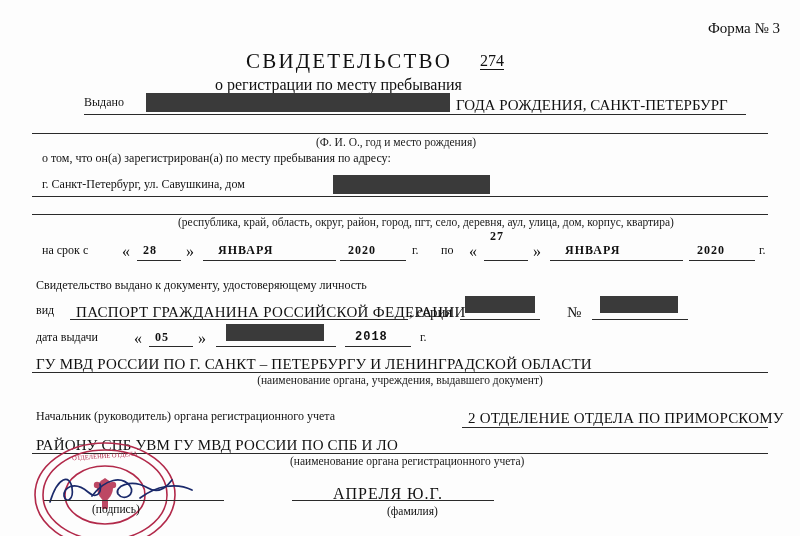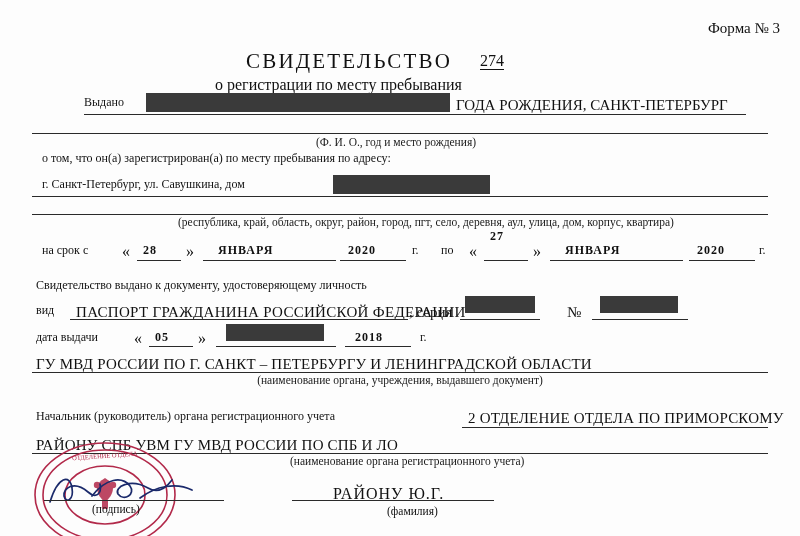--- a/index.html
+++ b/index.html
@@ -174,21 +174,21 @@
   <div class="redact" style="left:600px; top:296px; width:78px; height:17px;"></div>
   <div class="rule" style="left:592px; top:319px; width:96px;"></div>
 
   <div class="abs lbl" style="left:36px; top:330px;">дата выдачи</div>
   <div class="abs quote" style="left:134px; top:330px;">«</div>
   <div class="abs lbl" style="left:155px; top:330px; font-weight:bold; letter-spacing:1px;">05</div>
   <div class="rule" style="left:149px; top:346px; width:44px;"></div>
   <div class="abs quote" style="left:198px; top:330px;">»</div>
   <div class="redact" style="left:226px; top:324px; width:98px; height:17px;"></div>
   <div class="rule" style="left:216px; top:346px; width:120px;"></div>
-  <div class="abs lbl" style="left:355px; top:330px; font-weight:bold; letter-spacing:1px;">2018</div>
+  <div class="abs lbl" style="left:355px; top:330px; font-weight:bold; letter-spacing:1px;font-family:Liberation Mono, monospace;">2018</div>
   <div class="rule" style="left:345px; top:346px; width:66px;"></div>
   <div class="abs lbl" style="left:420px; top:330px;">г.</div>
 
   <div class="abs lbl-sm" style="left:36px; top:356px; letter-spacing:0.2px;">ГУ  МВД  РОССИИ  ПО  Г. САНКТ – ПЕТЕРБУРГУ  И  ЛЕНИНГРАДСКОЙ ОБЛАСТИ</div>
   <div class="rule" style="left:32px; top:372px; width:736px;"></div>
   <div class="caption" style="left:188px; top:374px; width:424px;">(наименование органа, учреждения, выдавшего документ)</div>
 
   <div class="abs lbl" style="left:36px; top:409px;">Начальник (руководитель) органа регистрационного учета</div>
   <div class="abs lbl-sm" style="left:468px; top:410px; letter-spacing:0.2px;">2 ОТДЕЛЕНИЕ ОТДЕЛА  ПО ПРИМОРСКОМУ</div>
   <div class="rule" style="left:462px; top:427px; width:306px;"></div>
@@ -222,17 +222,17 @@
       <g fill="none" stroke="#1b2a6b" stroke-width="1.7" stroke-linecap="round">
         <path d="M6 34 C14 8, 26 6, 28 20 C30 32, 22 36, 20 28 C19 20, 30 12, 44 24 C52 31, 58 26, 56 16"></path>
         <path d="M48 28 C62 10, 78 8, 86 18 C92 26, 80 34, 74 26 C70 19, 86 10, 104 20 C114 26, 122 20, 128 12"></path>
         <path d="M96 30 C112 18, 132 14, 148 22"></path>
       </g>
     </svg>
   </div>
   <div class="rule" style="left:44px; top:500px; width:180px;"></div>
   <div class="sig-caption">(подпись)</div>
 
-  <div class="fam-name">РАЙОНУ Ю.Г.</div>
+  <div class="fam-name">АПРЕЛЯ Ю.Г.</div>
   <div class="rule" style="left:292px; top:500px; width:202px;"></div>
   <div class="fam-caption">(фамилия)</div>
 
 </div>
 
 </body></html>

